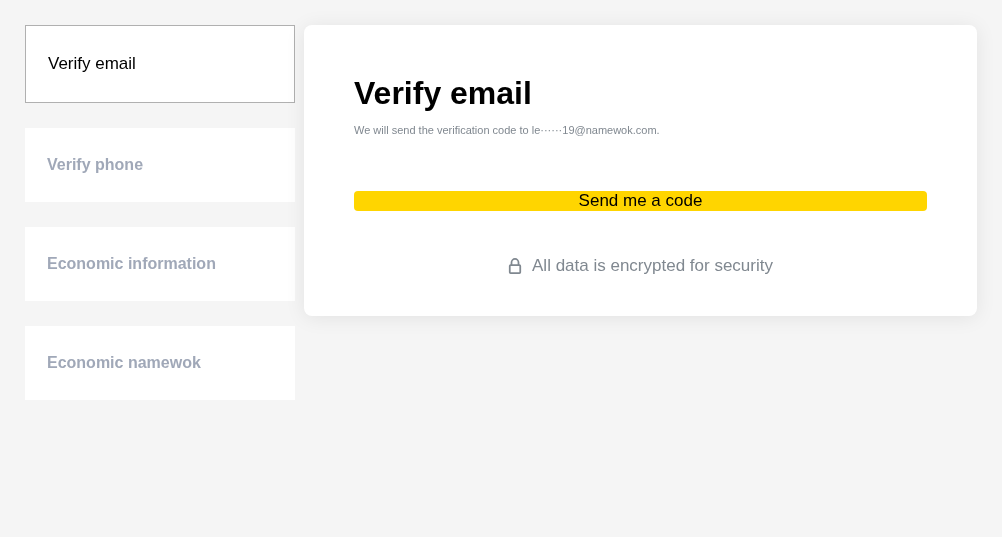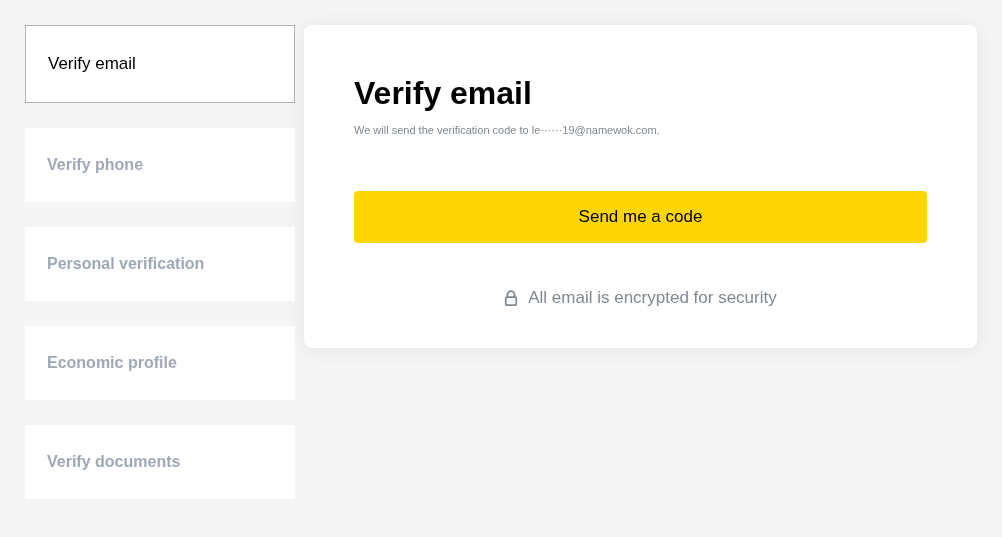--- a/index.html
+++ b/index.html
@@ -54,21 +54,20 @@
     }
     .page-subtitle {
       font-size: 11px;
       color: #808890;
       margin-bottom: 55px;
     }
     .primary-button {
       width: 100%;
       background: #ffd500;
       border: none;
-      padding: 16px;
       font-size: 17px;
       font-weight: 500;
       color: #000;
       border-radius: 4px;
       cursor: pointer;
       margin-bottom: 45px;
     }
     .security-notice {
       display: flex;
       align-items: center;
@@ -95,37 +94,34 @@
 
 <div class="container">
   <div class="sidebar">
     <div class="sidebar-item active">
       <span>Verify email</span>
     </div>
     <div class="sidebar-item">
       <span>Verify phone</span>
     </div>
     <div class="sidebar-item">
-      <span>Personal verification</span>
+      <span>Economic information</span>
     </div>
     <div class="sidebar-item">
-      <span>Economic profile</span>
-    </div>
-    <div class="sidebar-item">
-      <span>Verify documents</span>
+      <span>Economic namewok</span>
     </div>
   </div>
 
   <div class="main-card">
     <h1 class="page-title">Verify email</h1>
     <p class="page-subtitle">We will send the verification code to le······19@namewok.com.</p>
     <button class="primary-button">Send me a code</button>
     <div class="security-notice">
       <span class="lock-icon">
         <svg viewBox="0 0 16 18">
           <rect x="2" y="8" width="12" height="9" rx="1"></rect>
           <path d="M4 8 V5 a4 4 0 0 1 8 0 V8"></path>
         </svg>
       </span>
-      <span>All email is encrypted for security</span>
+      <span>All data is encrypted for security</span>
     </div>
   </div>
 </div>
 
 </body></html>

